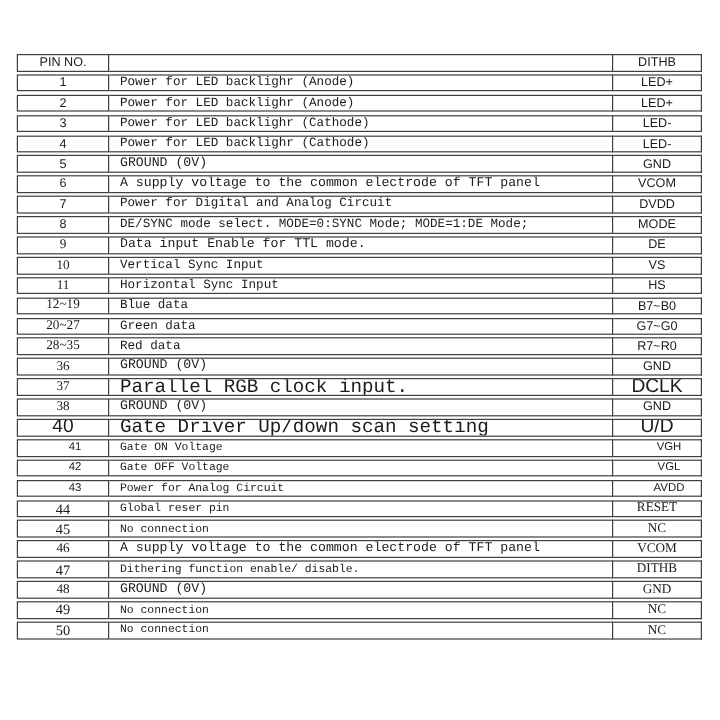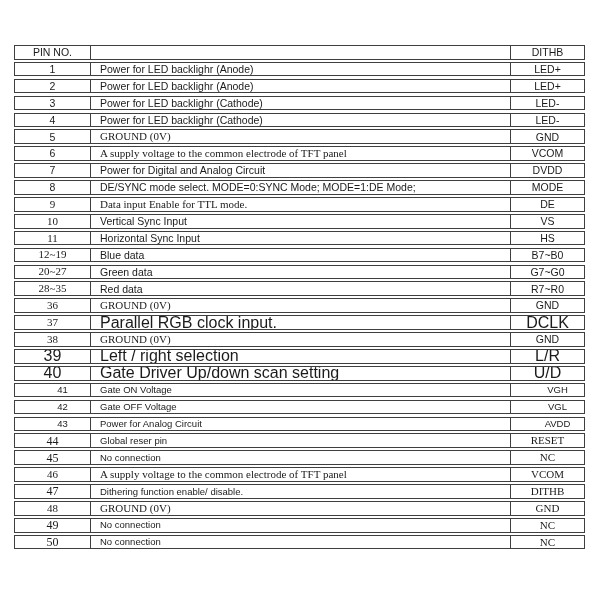--- a/index.html
+++ b/index.html
@@ -38,20 +38,21 @@
     line-height: 1;
   }
   .cell + .cell {
     border-left: none;
   }
   .cell.pin { width: 77px; }
   .cell.desc {
     width: 420px;
     justify-content: flex-start;
     padding-left: 9px;
+    font-family: Liberation Mono, monospace;
   }
   .cell.sym { width: 74px; }
 
   
   .f-sans-sm  { font-family: "Liberation Sans", sans-serif; font-size: 9.5px; padding-left: 20px; }
   .f-sans-md  { font-family: "Liberation Sans", sans-serif; font-size: 10.5px; text-align: right; }
   .f-sans-lg  { font-family: "Liberation Sans", sans-serif; font-size: 16px; }
   .f-serif-md { font-family: "Liberation Serif", serif;     font-size: 11px; }
   .f-serif-sm { font-family: "Liberation Serif", serif;     font-size: 12px; }
 </style>
@@ -145,25 +146,20 @@
           <div class="cell pin f-serif-md">37</div>
           <div class="cell desc f-sans-lg">Parallel RGB clock input.</div>
           <div class="cell sym f-sans-lg">DCLK</div>
         </div>
         <div class="row">
           <div class="cell pin f-serif-md">38</div>
           <div class="cell desc f-serif-md">GROUND (0V)</div>
           <div class="cell sym f-sans-md">GND</div>
         </div>
         <div class="row">
-          <div class="cell pin f-sans-lg">39</div>
-          <div class="cell desc f-sans-lg">Left / right selection</div>
-          <div class="cell sym f-sans-lg">L/R</div>
-        </div>
-        <div class="row">
           <div class="cell pin f-sans-lg">40</div>
           <div class="cell desc f-sans-lg">Gate Driver Up/down scan setting</div>
           <div class="cell sym f-sans-lg">U/D</div>
         </div>
         <div class="row">
           <div class="cell pin f-sans-sm">41</div>
           <div class="cell desc f-sans-sm">Gate ON Voltage</div>
           <div class="cell sym f-sans-sm">VGH</div>
         </div>
         <div class="row">

